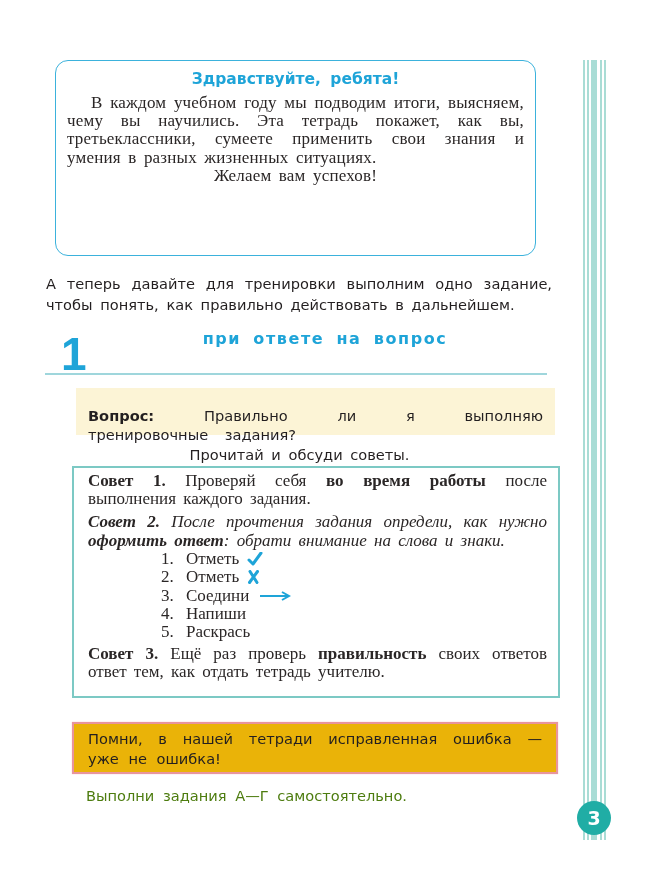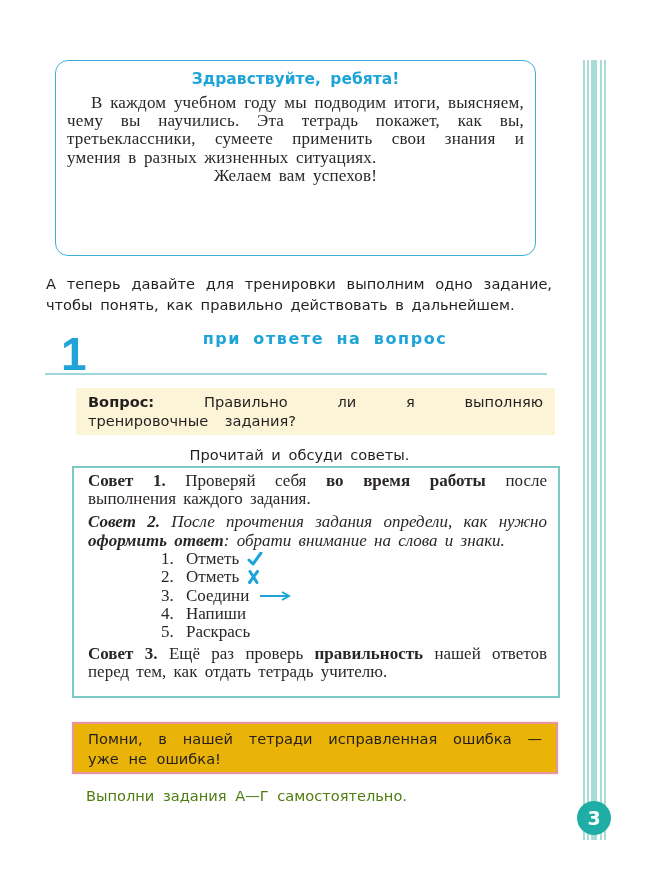--- a/index.html
+++ b/index.html
@@ -44,21 +44,21 @@
     }
     .sec-title .l1 { font-size:20px; line-height:22px; letter-spacing:2px; word-spacing:6px; }
     .sec-title .l2 { font-size:16px; line-height:18px; letter-spacing:1.6px; word-spacing:5px; }
     .sec-rule {
       position:absolute; left:45px; top:373px; width:502px; height:1.5px; background:#9fd6dc;
     }
 
     
     .question {
       position:absolute; left:76px; top:388px; width:479px; height:47px;
-      background:#fcf4d6; box-sizing:border-box; padding:4px 12px;
+      background:#fcf4d6; box-sizing:border-box; padding:18px 12px;
       font-family:"DejaVu Sans","Liberation Sans",sans-serif; font-size:14.6px; line-height:19px;
       text-align:justify; word-spacing:12px; color:#231f20;
     }
     .question b { font-weight:bold; word-spacing:3px; }
     .read-tips {
       position:absolute; left:60px; width:479px; top:446px; text-align:center;
       font-family:"DejaVu Sans","Liberation Sans",sans-serif; font-size:14.6px; word-spacing:3px; color:#231f20;
     }
 
     
@@ -170,21 +170,21 @@
     </li>
     <li>
       <span class="n">5.</span>
       <span>Раскрась</span>
     </li>
   </ol>
   <p>
     <b>Совет 3.</b>
     <span>Ещё раз проверь</span>
     <b>правильность</b>
-    <span>нашей ответов перед тем, как отдать тетрадь учителю.</span>
+    <span>своих ответов ответ тем, как отдать тетрадь учителю.</span>
   </p>
 </div>
 
 <div class="remind">Помни, в нашей тетради исправленная ошибка — уже не ошибка!</div>
 
 <div class="todo">Выполни задания А—Г самостоятельно.</div>
 
 <div>
   <div class="stripe" style="left:583px; width:2px;"></div>
   <div class="stripe" style="left:587px; width:1.5px;"></div>

